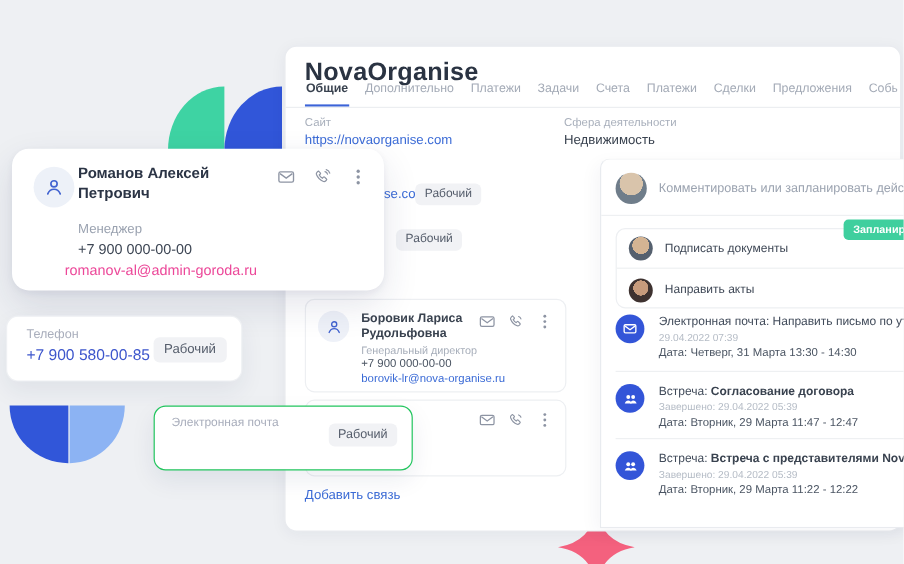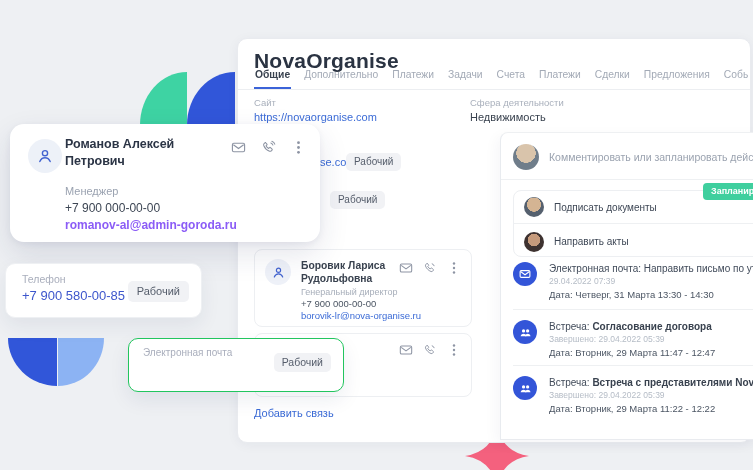--- a/index.html
+++ b/index.html
@@ -104,21 +104,21 @@
   .pcard {
     left:10px; top:124px; width:310px; height:98px; background:#fff; border-radius:14px;
     box-shadow:0 12px 30px rgba(30,40,90,.12), 0 2px 6px rgba(30,40,90,.06); z-index:5;
   }
   .p-avatar { left:18px; top:15px; width:34px; height:34px; border-radius:50%; background:#edf1f8;
               display:flex; align-items:center; justify-content:center; }
   .p-name { left:55px; top:12px; width:160px; font-size:12.5px; line-height:17px; font-weight:700; color:#2b3445; }
   .p-icons { top:16px; right:14px; display:flex; gap:15px; }
   .p-role { left:55px; top:61px; font-size:11px; color:#9aa2b0; }
   .p-phone { left:55px; top:77px; font-size:12px; color:#3d4654; }
-  .p-mail { left:55px; top:94px; font-size:12px; color:#8b5cf6; cursor:pointer;font-weight:bold; }
+  .p-mail { left:44px; top:94px; font-size:12px; color:#ec4899; cursor:pointer; }
   .pcard { height:118px; }
 
   
   .phone-card {
     left:5px; top:263px; width:197px; height:55px; background:#fff; border-radius:10px;
     border:1px solid #eef0f3; box-shadow:0 8px 20px rgba(30,40,90,.07); z-index:5;
   }
   .mini-label { left:16px; top:9px; font-size:10.5px; color:#a9aebc; }
   .mini-value { left:16px; top:24px; font-size:13px; color:#3d56cc; cursor:pointer; }
   .mini-badge { position:absolute; right:12px; top:17px; font-size:11px; padding:5px 9px; }

